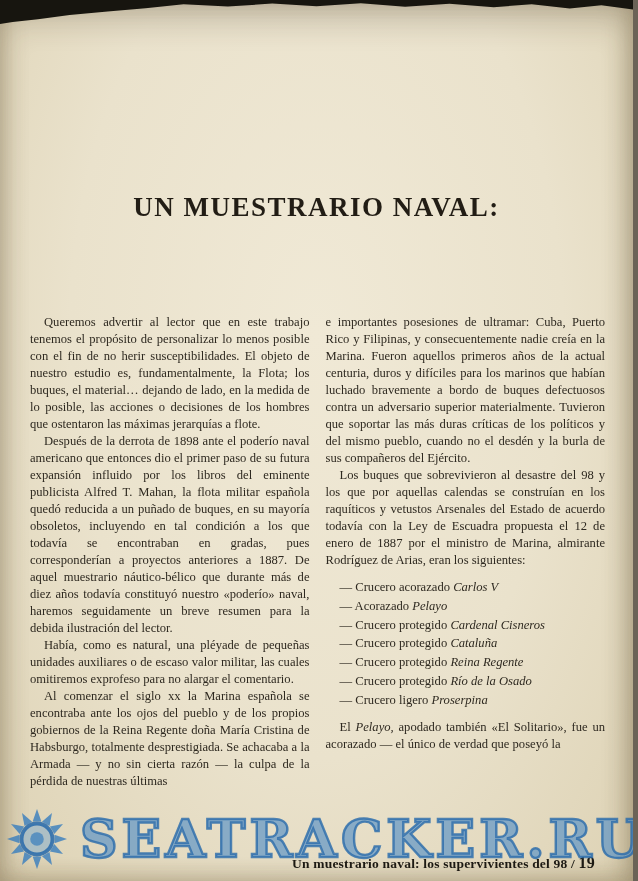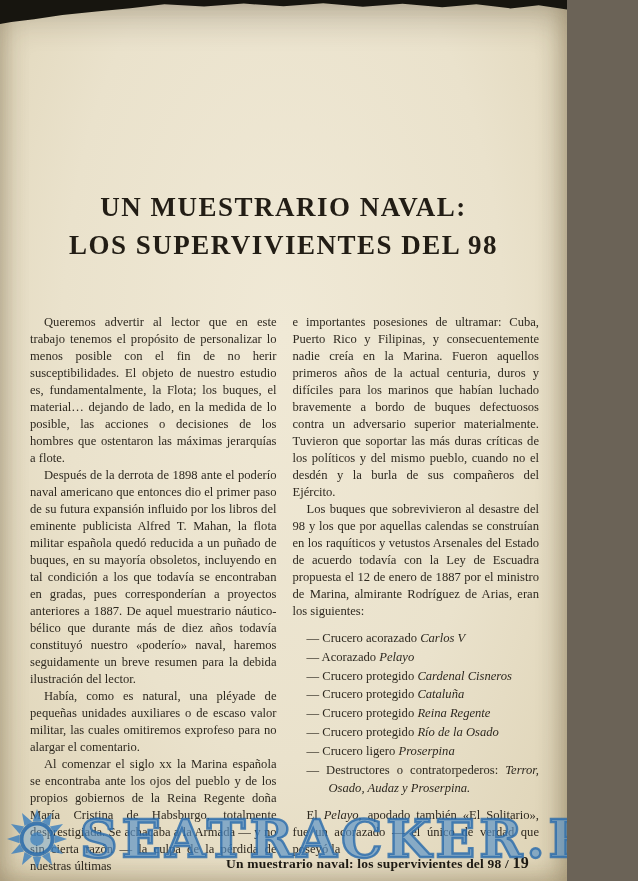--- a/index.html
+++ b/index.html
@@ -2,21 +2,21 @@
 <html><head>
 <meta charset="utf-8">
 <style>
   html,body{margin:0;padding:0;}
   body{
     width:638px;height:881px;overflow:hidden;
     background:#6b6357;
     font-family:"Liberation Serif", serif;
   }
   .page{
-    position:relative;width:567px;height:881px;overflow:hidden;
+    position:relative;width:633px;height:881px;overflow:hidden;
     background: radial-gradient(ellipse at 50% 38%, #f0e9d6 0%, #eae2cc 55%, #ddd2b4 100%);
     box-shadow:
       inset 0 22px 30px rgba(55,42,20,0.20),
       inset -10px 0 22px rgba(95,75,40,0.18),
       inset 10px 0 22px rgba(95,75,40,0.10),
       inset 0 -8px 18px rgba(95,75,40,0.12);
     color:#2e2920;
   }
   .torn-edge{
     position:absolute;top:0;left:0;width:100%;height:24px;
@@ -69,21 +69,20 @@
 </style>
 </head>
 <body>
 
 <div class="page">
 
   <div class="torn-edge"></div>
 
   <h1 class="title">
     <span>UN MUESTRARIO NAVAL:</span>
-    <span>LOS SUPERVIVIENTES DEL 98</span>
   </h1>
 
   <div class="columns">
 
     <div class="col">
       <p>Queremos advertir al lector que en este trabajo tenemos el propósito de personalizar lo menos posible con el fin de no herir susceptibilidades. El objeto de nuestro estudio es, fundamentalmente, la Flota; los buques, el material… dejando de lado, en la medida de lo posible, las acciones o decisiones de los hombres que ostentaron las máximas jerarquías a flote.</p>
       <p>Después de la derrota de 1898 ante el poderío naval americano que entonces dio el primer paso de su futura expansión influido por los libros del eminente publicista Alfred T. Mahan, la flota militar española quedó reducida a un puñado de buques, en su mayoría obsoletos, incluyendo en tal condición a los que todavía se encontraban en gradas, pues corresponderían a proyectos anteriores a 1887. De aquel muestrario náutico-bélico que durante más de diez años todavía constituyó nuestro «poderío» naval, haremos seguidamente un breve resumen para la debida ilustración del lector.</p>
       <p>Había, como es natural, una pléyade de pequeñas unidades auxiliares o de escaso valor militar, las cuales omitiremos exprofeso para no alargar el comentario.</p>
       <p>Al comenzar el siglo xx la Marina española se encontraba ante los ojos del pueblo y de los propios gobiernos de la Reina Regente doña María Cristina de Habsburgo, totalmente desprestigiada. Se achacaba a la Armada — y no sin cierta razón — la culpa de la pérdida de nuestras últimas</p>
     </div>
@@ -93,21 +92,20 @@
       <p>Los buques que sobrevivieron al desastre del 98 y los que por aquellas calendas se construían en los raquíticos y vetustos Arsenales del Estado de acuerdo todavía con la Ley de Escuadra propuesta el 12 de enero de 1887 por el ministro de Marina, almirante Rodríguez de Arias, eran los siguientes:</p>
 
       <ul class="ships">
         <li><span>— Crucero acorazado </span><span class="ship-name">Carlos V</span></li>
         <li><span>— Acorazado </span><span class="ship-name">Pelayo</span></li>
         <li><span>— Crucero protegido </span><span class="ship-name">Cardenal Cisneros</span></li>
         <li><span>— Crucero protegido </span><span class="ship-name">Cataluña</span></li>
         <li><span>— Crucero protegido </span><span class="ship-name">Reina Regente</span></li>
         <li><span>— Crucero protegido </span><span class="ship-name">Río de la Osado</span></li>
         <li><span>— Crucero ligero </span><span class="ship-name">Proserpina</span></li>
-        <li><span>— Destructores o contratorpederos: </span><span class="ship-name">Terror, Osado, Audaz y Proserpina.</span></li>
       </ul>
 
       <p class="closing"><span>El </span><span class="ship-name">Pelayo,</span><span> apodado también «El Solitario», fue un acorazado — el único de verdad que poseyó la</span></p>
     </div>
 
   </div>
 
   <div class="footer">
     <span>Un muestrario naval: los supervivientes del 98 /</span>
     <span class="pagenum">19</span>

